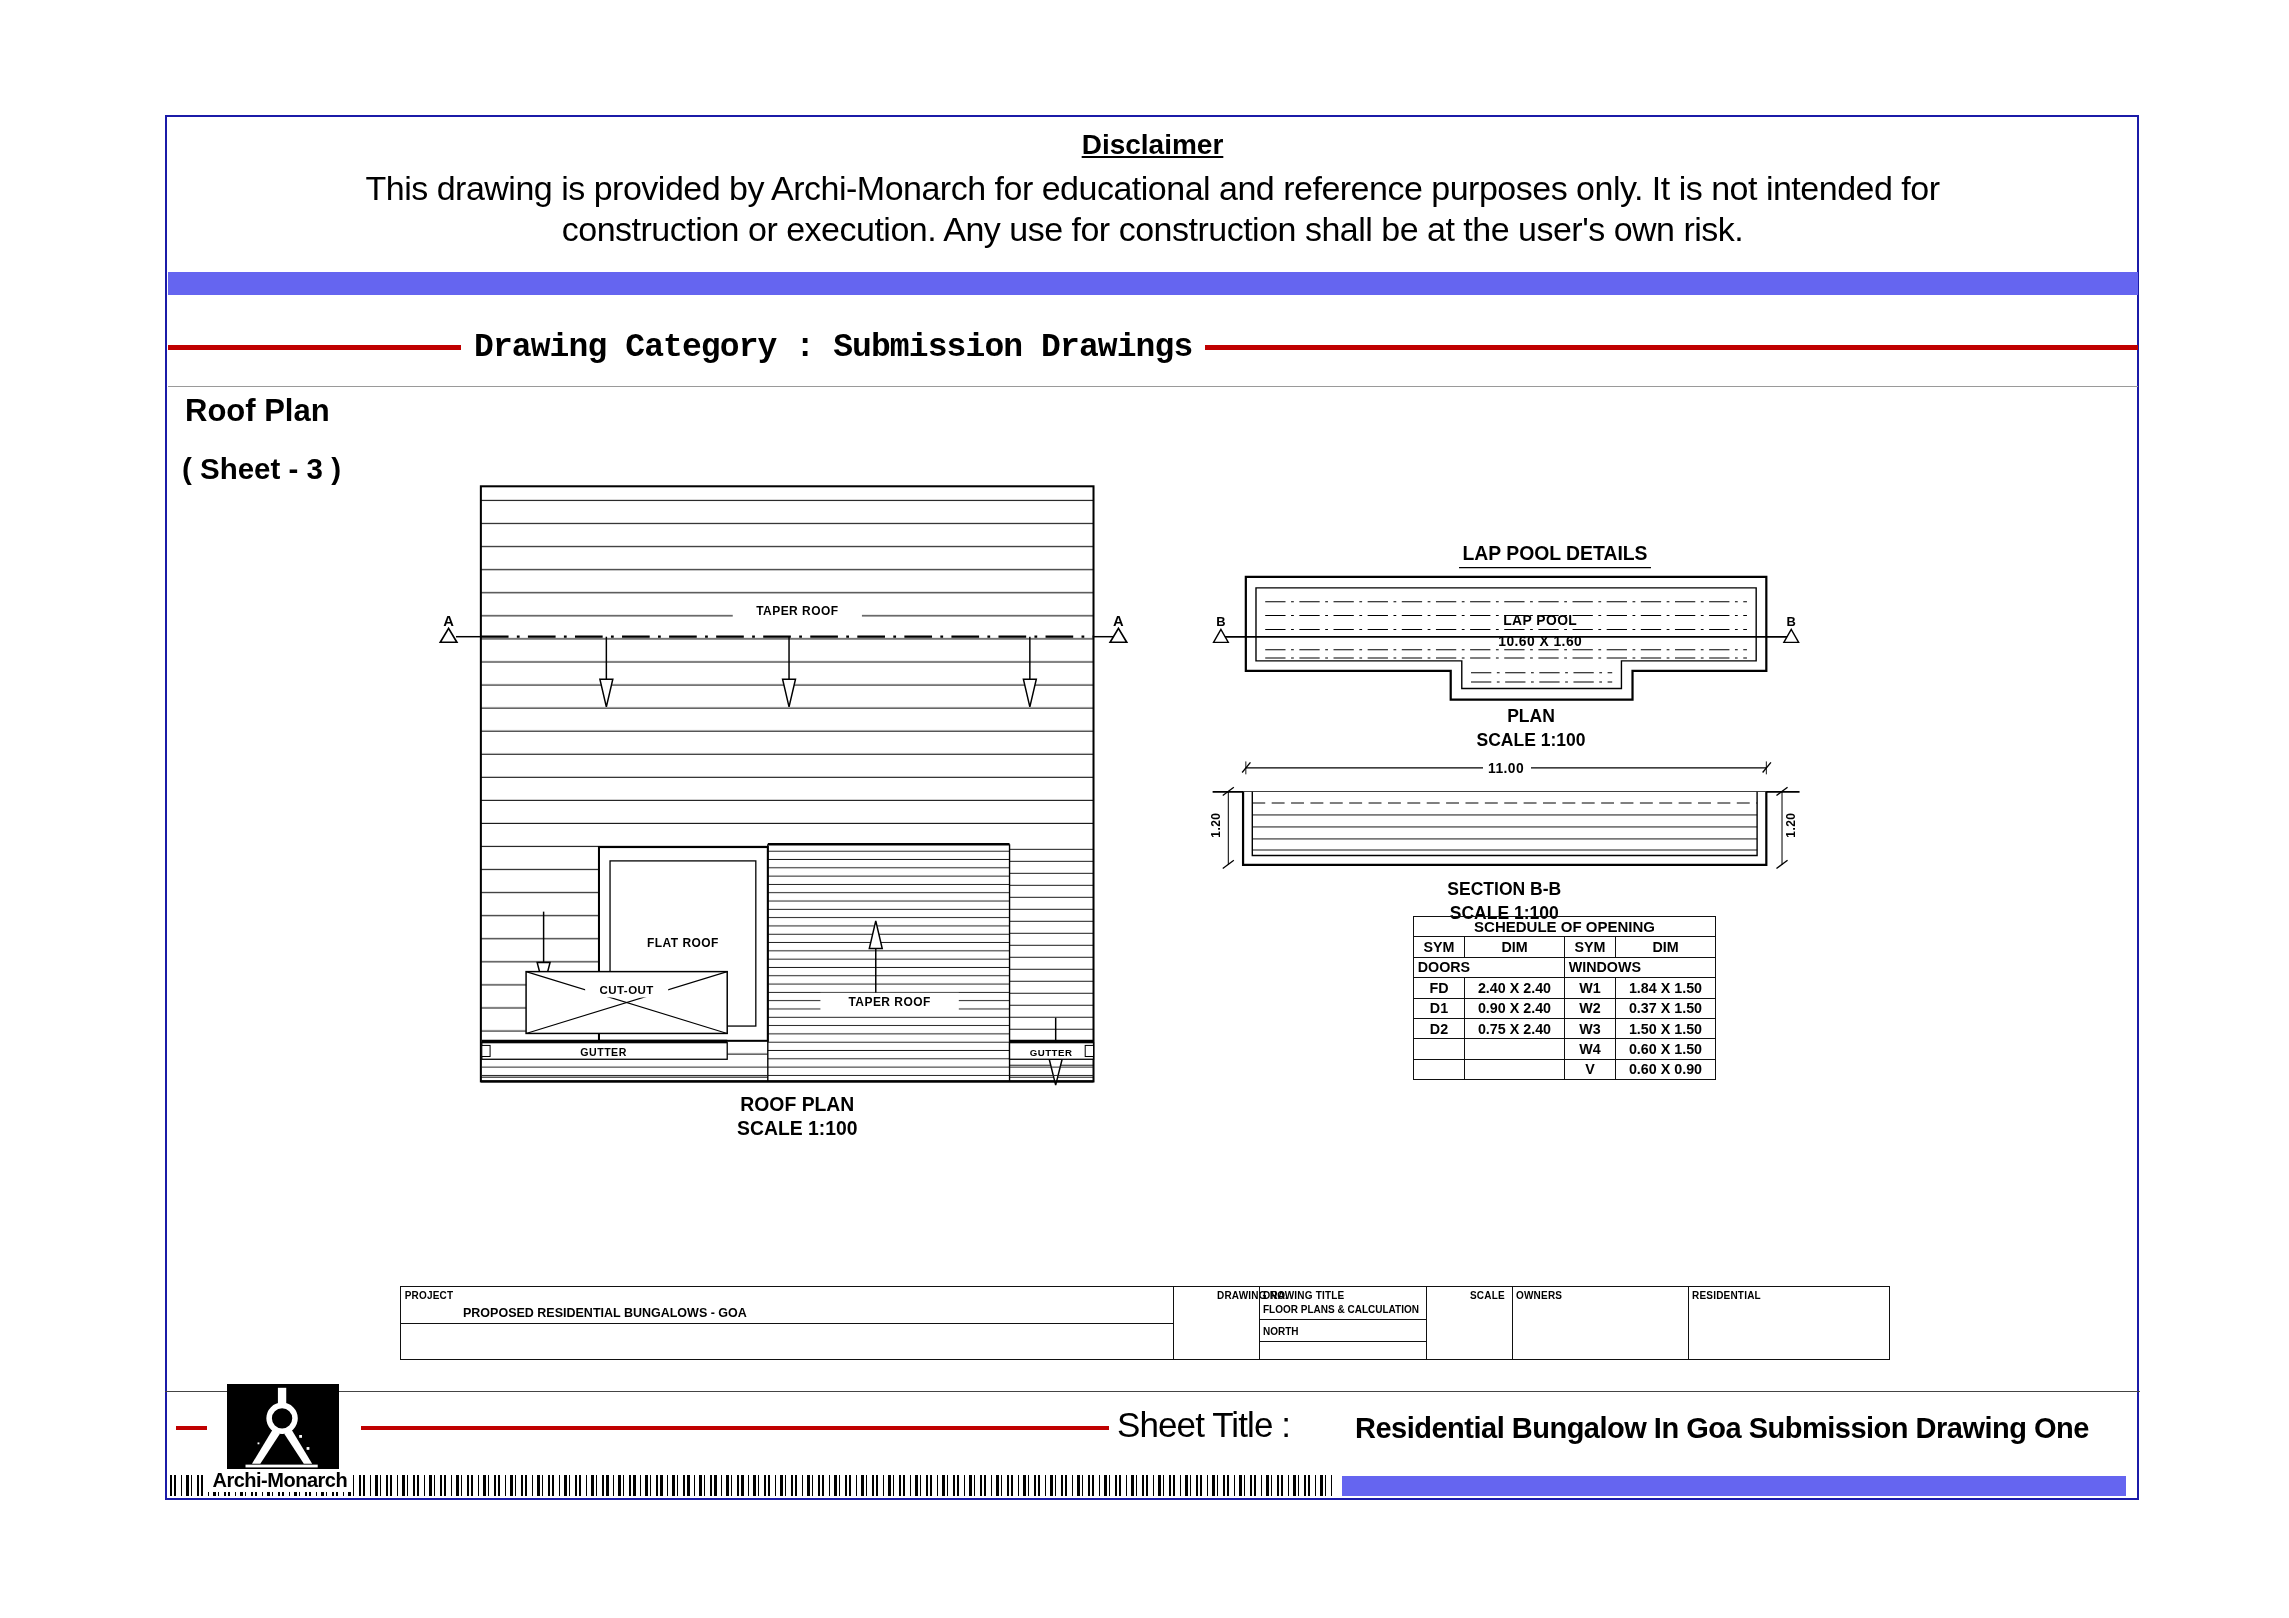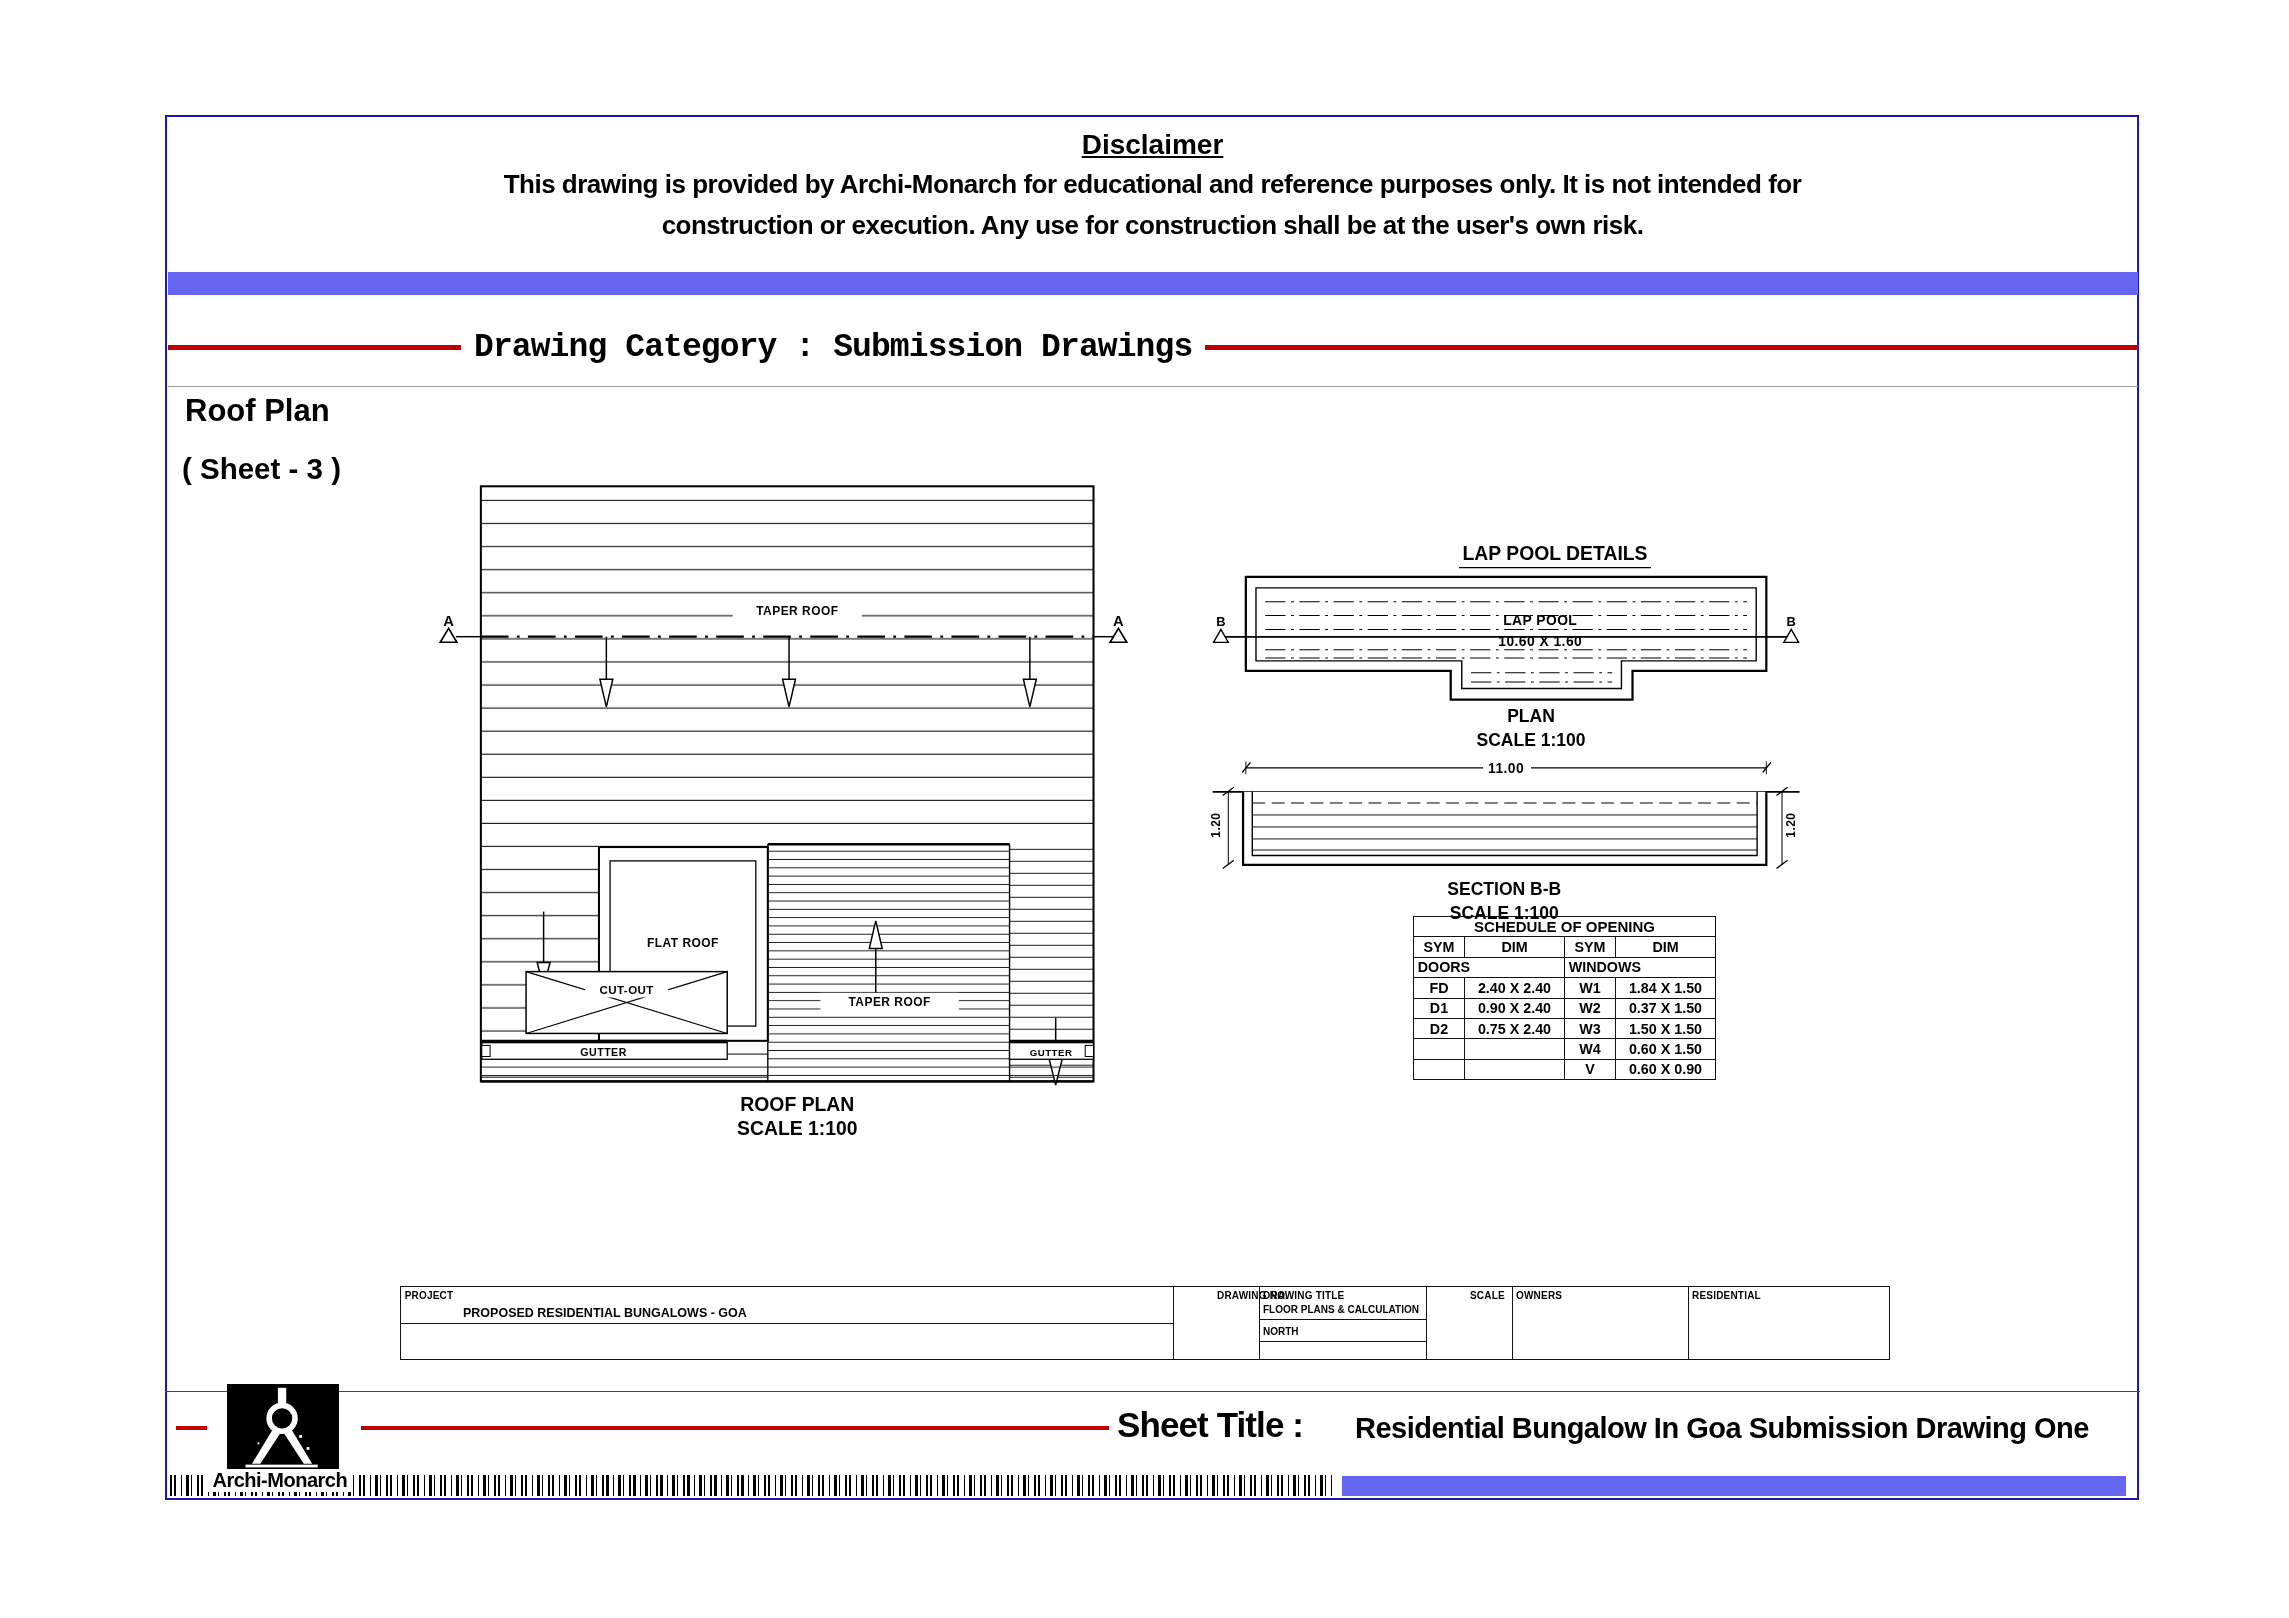--- a/index.html
+++ b/index.html
@@ -5,21 +5,21 @@
   html,body{margin:0;padding:0;background:#ffffff;}
   #canvas{position:relative;width:2290px;height:1619px;background:#ffffff;overflow:hidden;
           font-family:"Liberation Sans","DejaVu Sans",sans-serif;color:#000;margin-left:8px;}
   .abs{position:absolute;}
   
   #page-border{left:157px;top:115px;width:1970px;height:1381px;border:2.8px solid #1b1ba8;background:#fff;}
   .blue-bar{background:#6565F0;}
   .redline{background:#C00000;height:4.6px;}
   
   #disclaimer-heading{left:157px;top:129px;width:1975px;text-align:center;font-size:28px;font-weight:bold;text-decoration:underline;}
-  .disc-line{left:157px;width:1975px;text-align:center;font-size:26px;font-weight:bold;letter-spacing:-0.5px;}
+  .disc-line{left:157px;width:1975px;text-align:center;font-size:34px;font-weight:normal;letter-spacing:-0.5px;}
   
   #category-row{left:160px;top:328px;width:1970px;height:39px;display:flex;align-items:center;font-family:Liberation Mono, monospace;}
   #category-row .seg-left{width:293px;flex:none;}
   #category-row .seg-right{flex:1;}
   #category-label{flex:none;margin:0 13px;font-size:33px;font-weight:bold;letter-spacing:-0.9px;}
   #gray-divider{left:160px;top:386px;width:1970px;height:0.9px;background:#9a9a9a;}
   
   #sheet-heading{left:177px;top:393px;font-size:31px;font-weight:bold;}
   #sheet-subheading{left:174px;top:452px;font-size:29.5px;font-weight:bold;}
   
@@ -34,21 +34,21 @@
   .tb-vline{position:absolute;top:0;bottom:0;width:0;border-left:1.5px solid #111;}
   .tb-hline{position:absolute;height:0;border-top:1.4px solid #111;}
   #tb-project-value{position:absolute;left:62px;top:18.5px;font-size:12.5px;font-weight:bold;}
   #tb-title-value{position:absolute;left:862px;top:16.6px;width:159px;font-size:10px;font-weight:bold;}
   #tb-north{position:absolute;left:862px;top:39px;font-size:10px;font-weight:bold;}
   
   #footer-divider{left:157px;top:1391px;width:1975px;height:0.9px;background:#444;}
   #footer-red-short{left:168px;top:1426px;width:31px;height:3.7px;}
   #footer-red-long{left:353px;top:1426px;width:748px;height:3.7px;}
   #logo-box{left:219px;top:1384px;width:112px;height:90px;background:#000;}
-  #sheet-title-label{left:1109px;top:1405px;font-size:35px;font-weight:bold;letter-spacing:-0.9px;}
+  #sheet-title-label{left:1109px;top:1405px;font-size:35px;font-weight:normal;letter-spacing:-0.9px;}
   #sheet-title-value{left:1347px;top:1412px;font-size:29px;font-weight:bold;letter-spacing:-0.5px;}
   #barcode{left:162px;top:1475px;width:1162px;height:21px;
     background:repeating-linear-gradient(90deg,#000 0 1.8px,#fff 1.8px 3.7px,#000 3.7px 6.5px,#fff 6.5px 11px,#000 11px 12px,#fff 12px 15.7px,#000 15.7px 19.4px,#fff 19.4px 21px,#000 21px 22px,#fff 22px 27px);}
   #brand-chip{left:199px;top:1469px;background:#fff;padding:0 5.5px;font-size:20px;font-weight:bold;letter-spacing:-0.5px;}
   #footer-blue-bar{left:1334px;top:1476px;width:784px;height:20px;}
   
   text{font-family:"Liberation Sans","DejaVu Sans",sans-serif;fill:#000;}
   .lbl{font-size:13px;font-weight:600;letter-spacing:0.5px;}
   .cap{font-size:21px;font-weight:bold;}
   .cap2{font-size:19px;font-weight:bold;}

